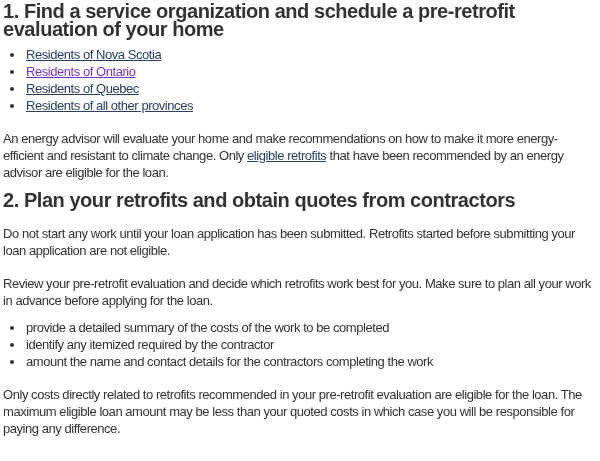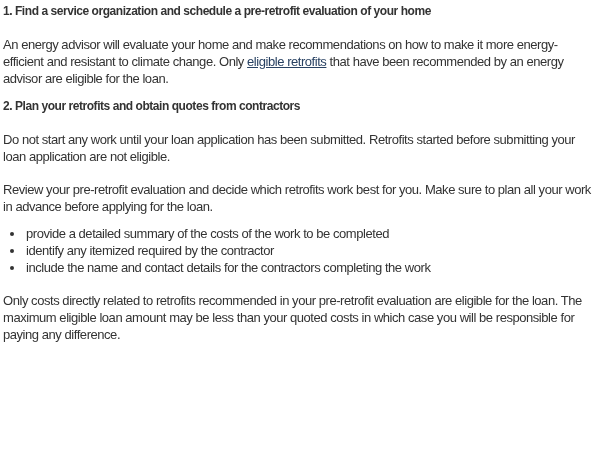--- a/index.html
+++ b/index.html
@@ -22,21 +22,21 @@
     font-size: 13px;
     line-height: 17px;
     letter-spacing: -0.45px;
     color: var(--text-color, #333333);
   }
   main.article {
     width: 600px;
     padding: 2px 8px 0 3px;
   }
   h2.step-heading {
-    font-size: 12px;
+    font-size: 20px;
     line-height: 18px;
     font-weight: bold;
     letter-spacing: -0.45px;
     color: var(--text-color, #333333);
     margin: 0 0 8px 0;
   }
   h2.step-heading.step-2 {
     margin-bottom: 10px;
   }
   p {
@@ -60,35 +60,49 @@
   }
 </style>
 </head>
 <body>
 
 <main class="article">
 
   <section>
     <h2 class="step-heading">1. Find a service organization and schedule a pre-retrofit evaluation of your home</h2>
 
+    <ul class="bullet-list">
+      <li>
+        <a href="#" class="link">Residents of Nova Scotia</a>
+      </li>
+      <li>
+        <a href="#" class="link visited">Residents of Ontario</a>
+      </li>
+      <li>
+        <a href="#" class="link">Residents of Quebec</a>
+      </li>
+      <li>
+        <a href="#" class="link">Residents of all other provinces</a>
+      </li>
+    </ul>
 
     <p><span>An energy advisor will evaluate your home and make recommendations on how to make it more energy-efficient and resistant to climate change. Only </span><a href="#" class="link">eligible retrofits</a><span> that have been recommended by an energy advisor are eligible for the loan.</span></p>
   </section>
 
   <section>
     <h2 class="step-heading step-2">2. Plan your retrofits and obtain quotes from contractors</h2>
 
     <p>Do not start any work until your loan application has been submitted. Retrofits started before submitting your loan application are not eligible.</p>
 
     <p>Review your pre-retrofit evaluation and decide which retrofits work best for you. Make sure to plan all your work in advance before applying for the loan.</p>
 
 
     <ul class="bullet-list">
       <li>provide a detailed summary of the costs of the work to be completed</li>
       <li>identify any itemized required by the contractor</li>
-      <li>include the name and contact details for the contractors completing the work</li>
+      <li>amount the name and contact details for the contractors completing the work</li>
     </ul>
 
     <p>Only costs directly related to retrofits recommended in your pre-retrofit evaluation are eligible for the loan. The maximum eligible loan amount may be less than your quoted costs in which case you will be responsible for paying any difference.</p>
 
   </section>
 
 </main>
 
 </body></html>

